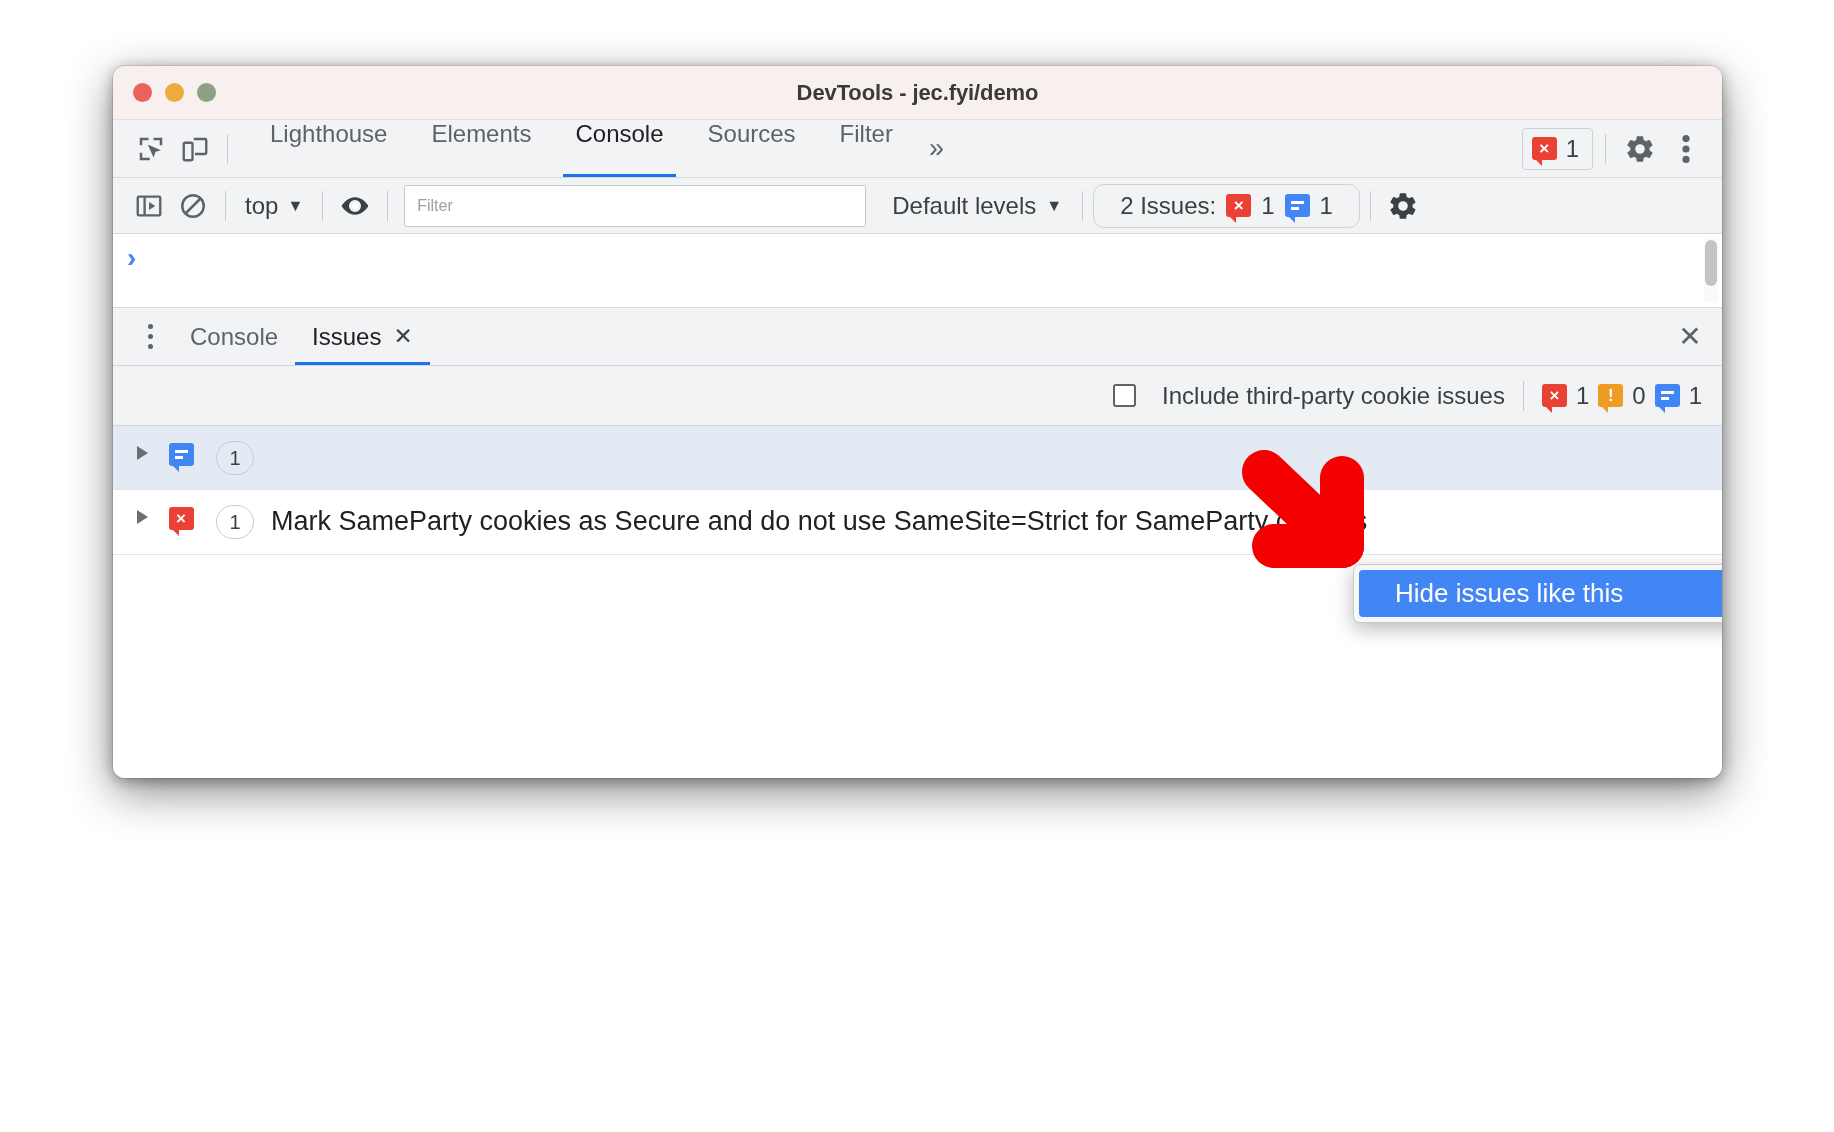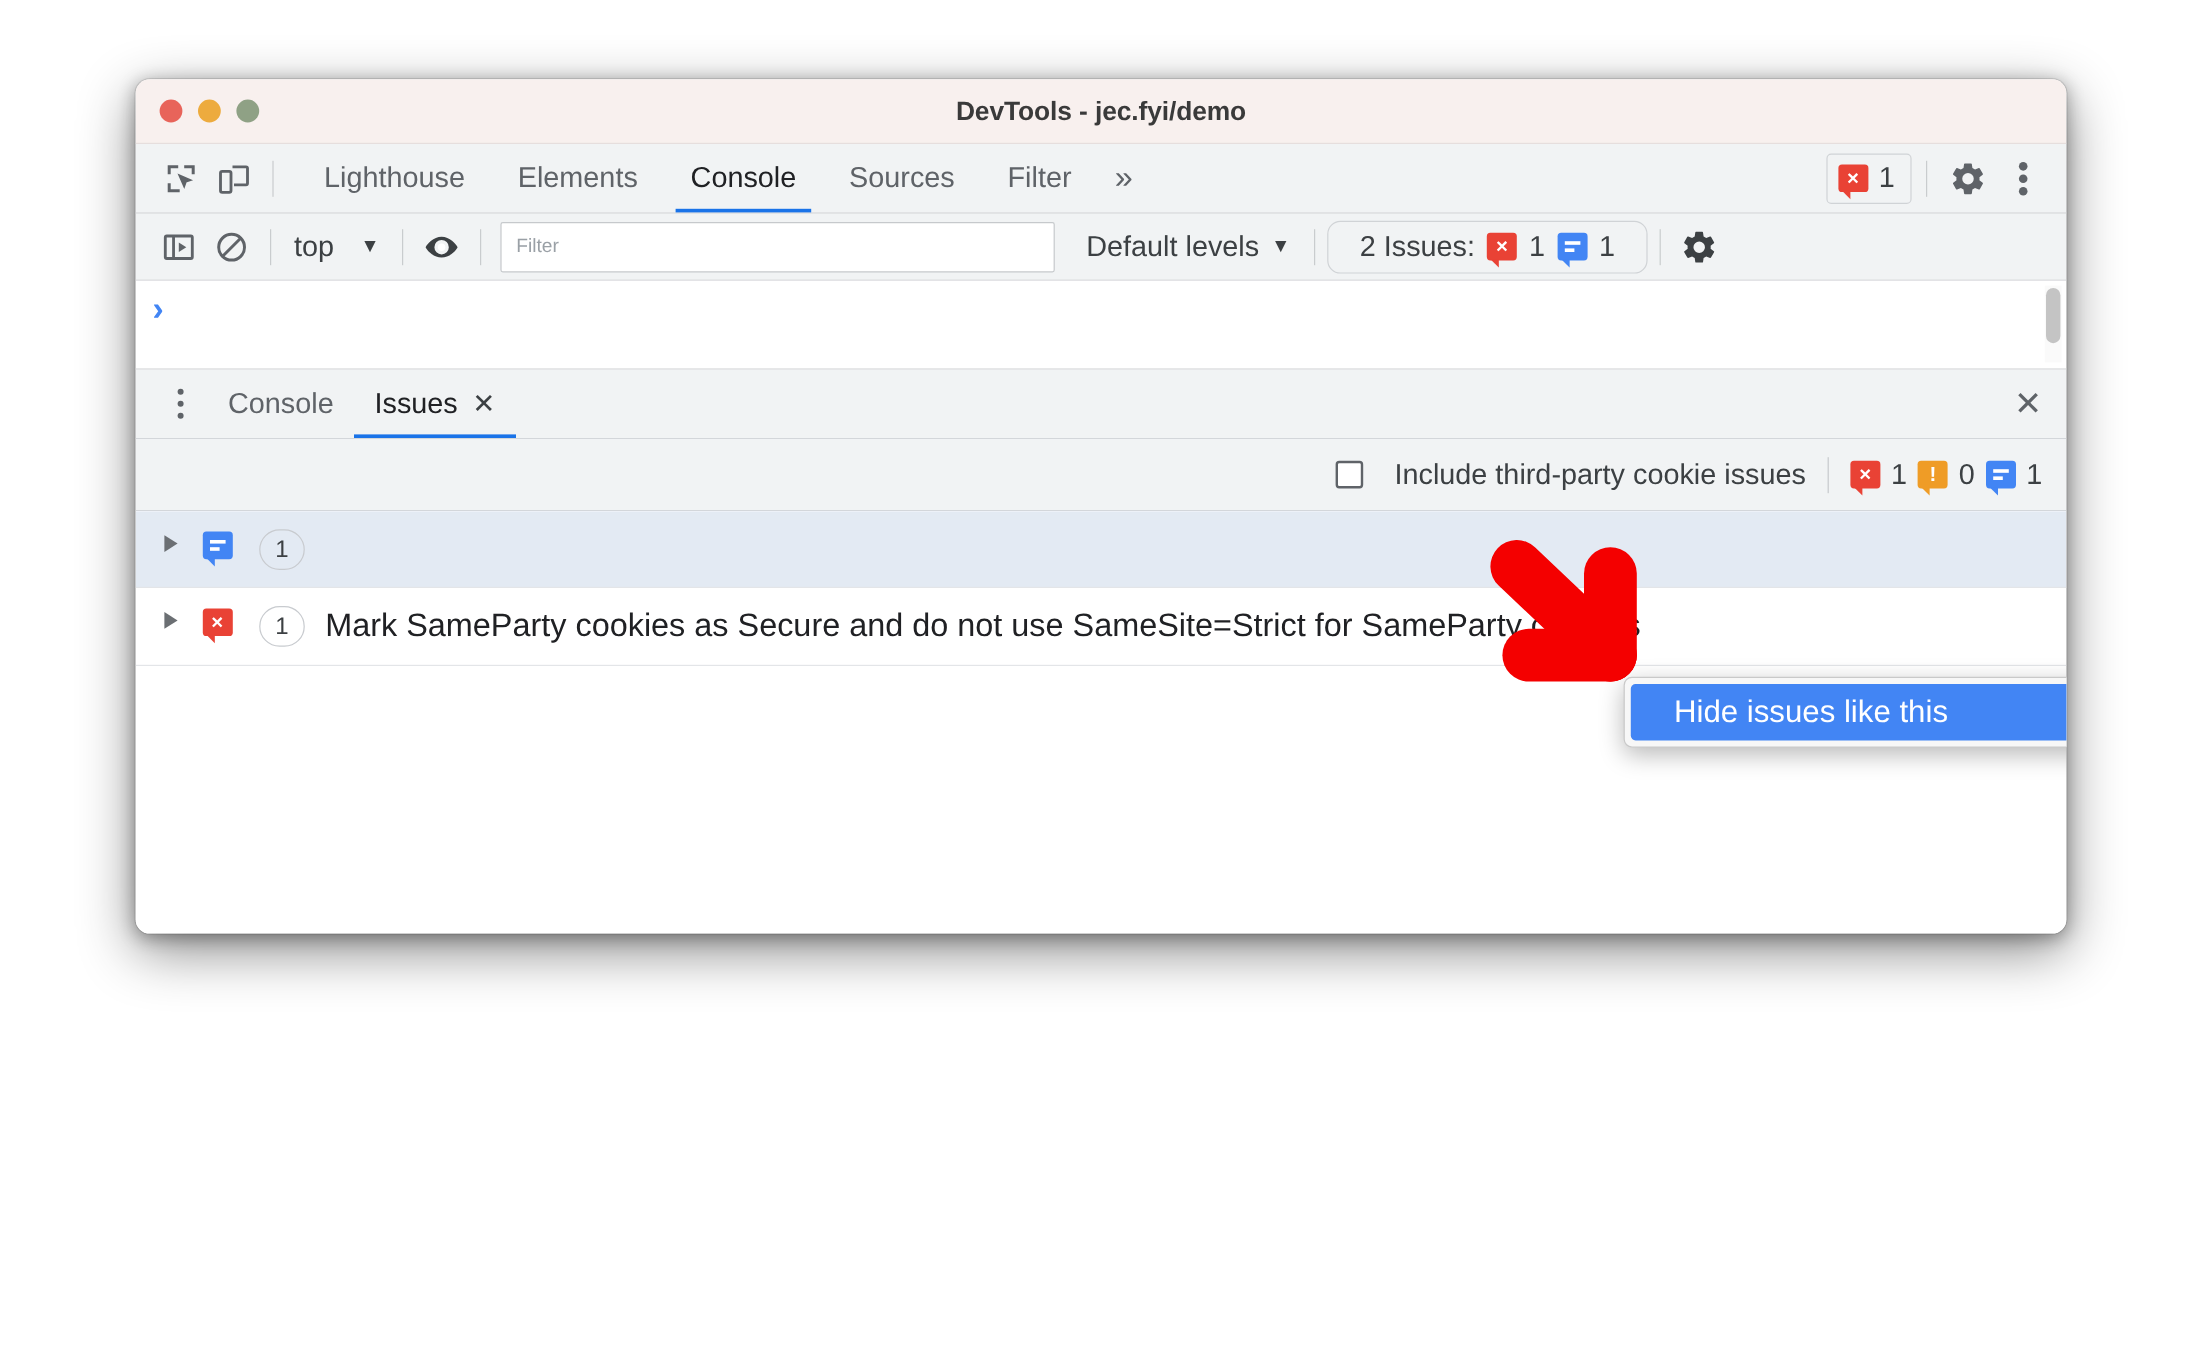--- a/index.html
+++ b/index.html
@@ -76,21 +76,21 @@
   .vsep {
     width: 1px; height: 30px;
     background: #c9ccce;
     margin: 0 10px;
     flex: 0 0 1px;
   }
   .ptabs { display: flex; align-items: flex-end; height: 100%; margin-left: 10px; }
   .ptab {
     position: relative;
     height: 100%;
-    display: flex; align-items: center;
+    display: flex; align-items: flex-start;
     padding: 0 22px;
     font-size: 24px;
     color: #5f6368;
     white-space: nowrap;
   }
   .ptab.active { color: #202124; }
   .ptab.active::after {
     content: "";
     position: absolute;
     left: 10px; right: 10px; bottom: 0;
@@ -145,21 +145,21 @@
   .ctoolbar {
     flex: 0 0 56px;
     height: 56px;
     background: #f1f3f4;
     border-bottom: 1px solid #d6d8da;
     display: flex;
     align-items: center;
     padding: 0 12px 0 14px;
   }
   .ctx-select {
-    display: flex; align-items: center; gap: 22px;
+    display: flex; align-items: center; gap: 9px;
     font-size: 24px; color: #3c4043;
     padding: 0 9px;
     white-space: nowrap;
   }
   .caret { font-size: 16px; color: #3c4043; line-height: 1; }
   .filter-input {
     flex: 0 0 462px;
     height: 42px;
     background: #ffffff;
     border: 1px solid #c6c9cc;

